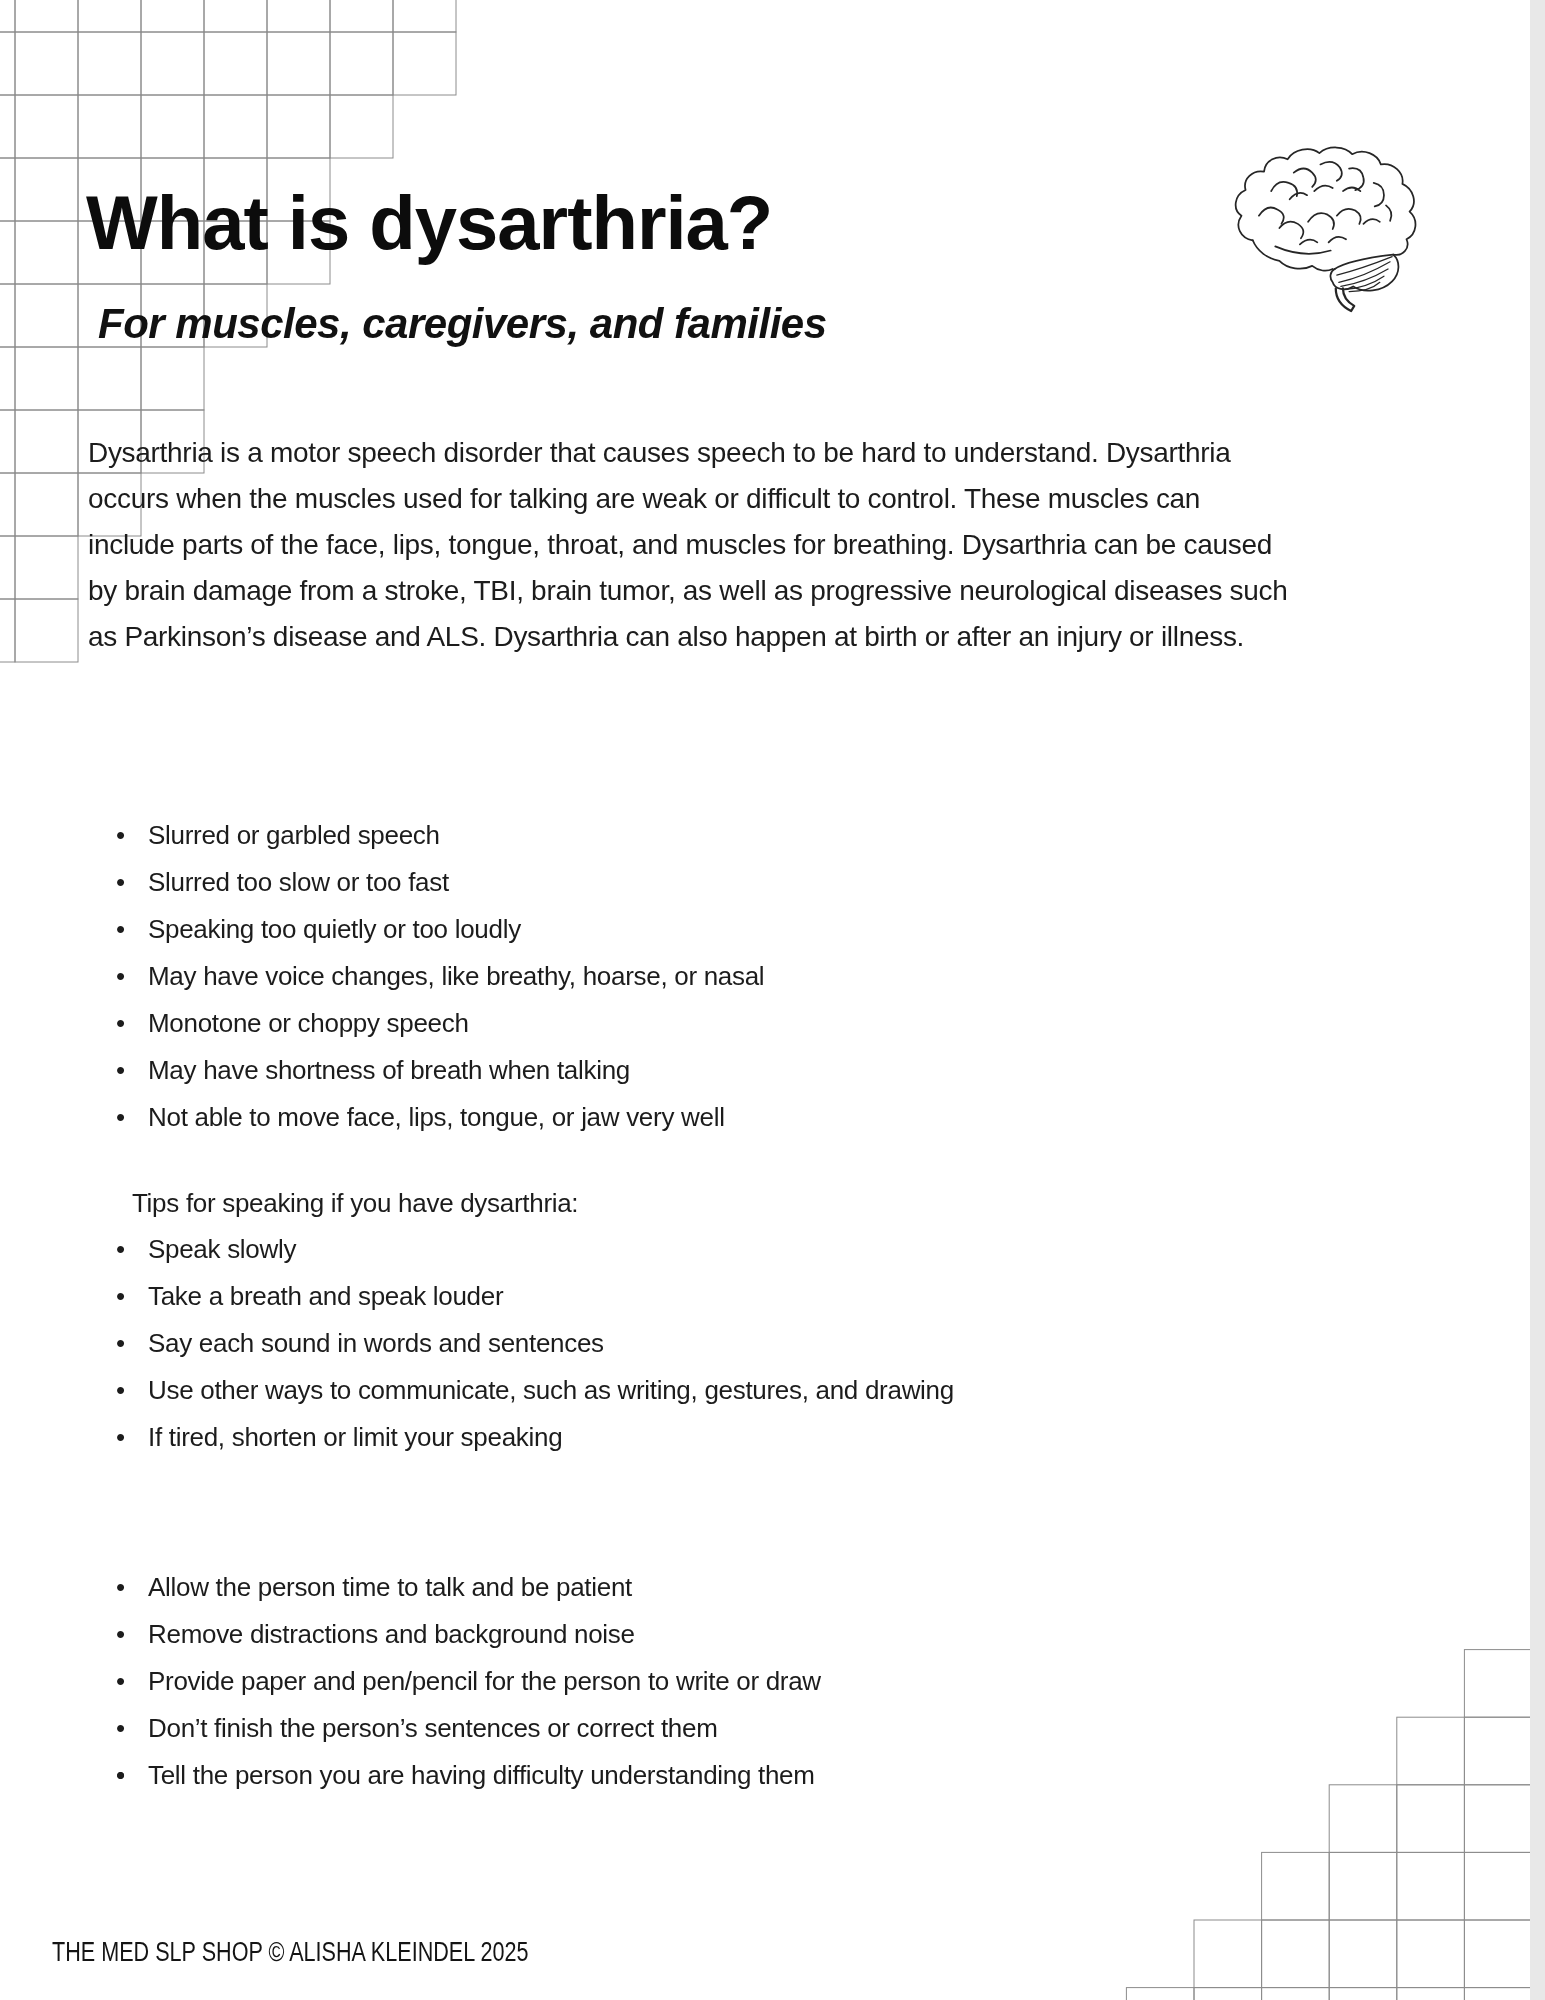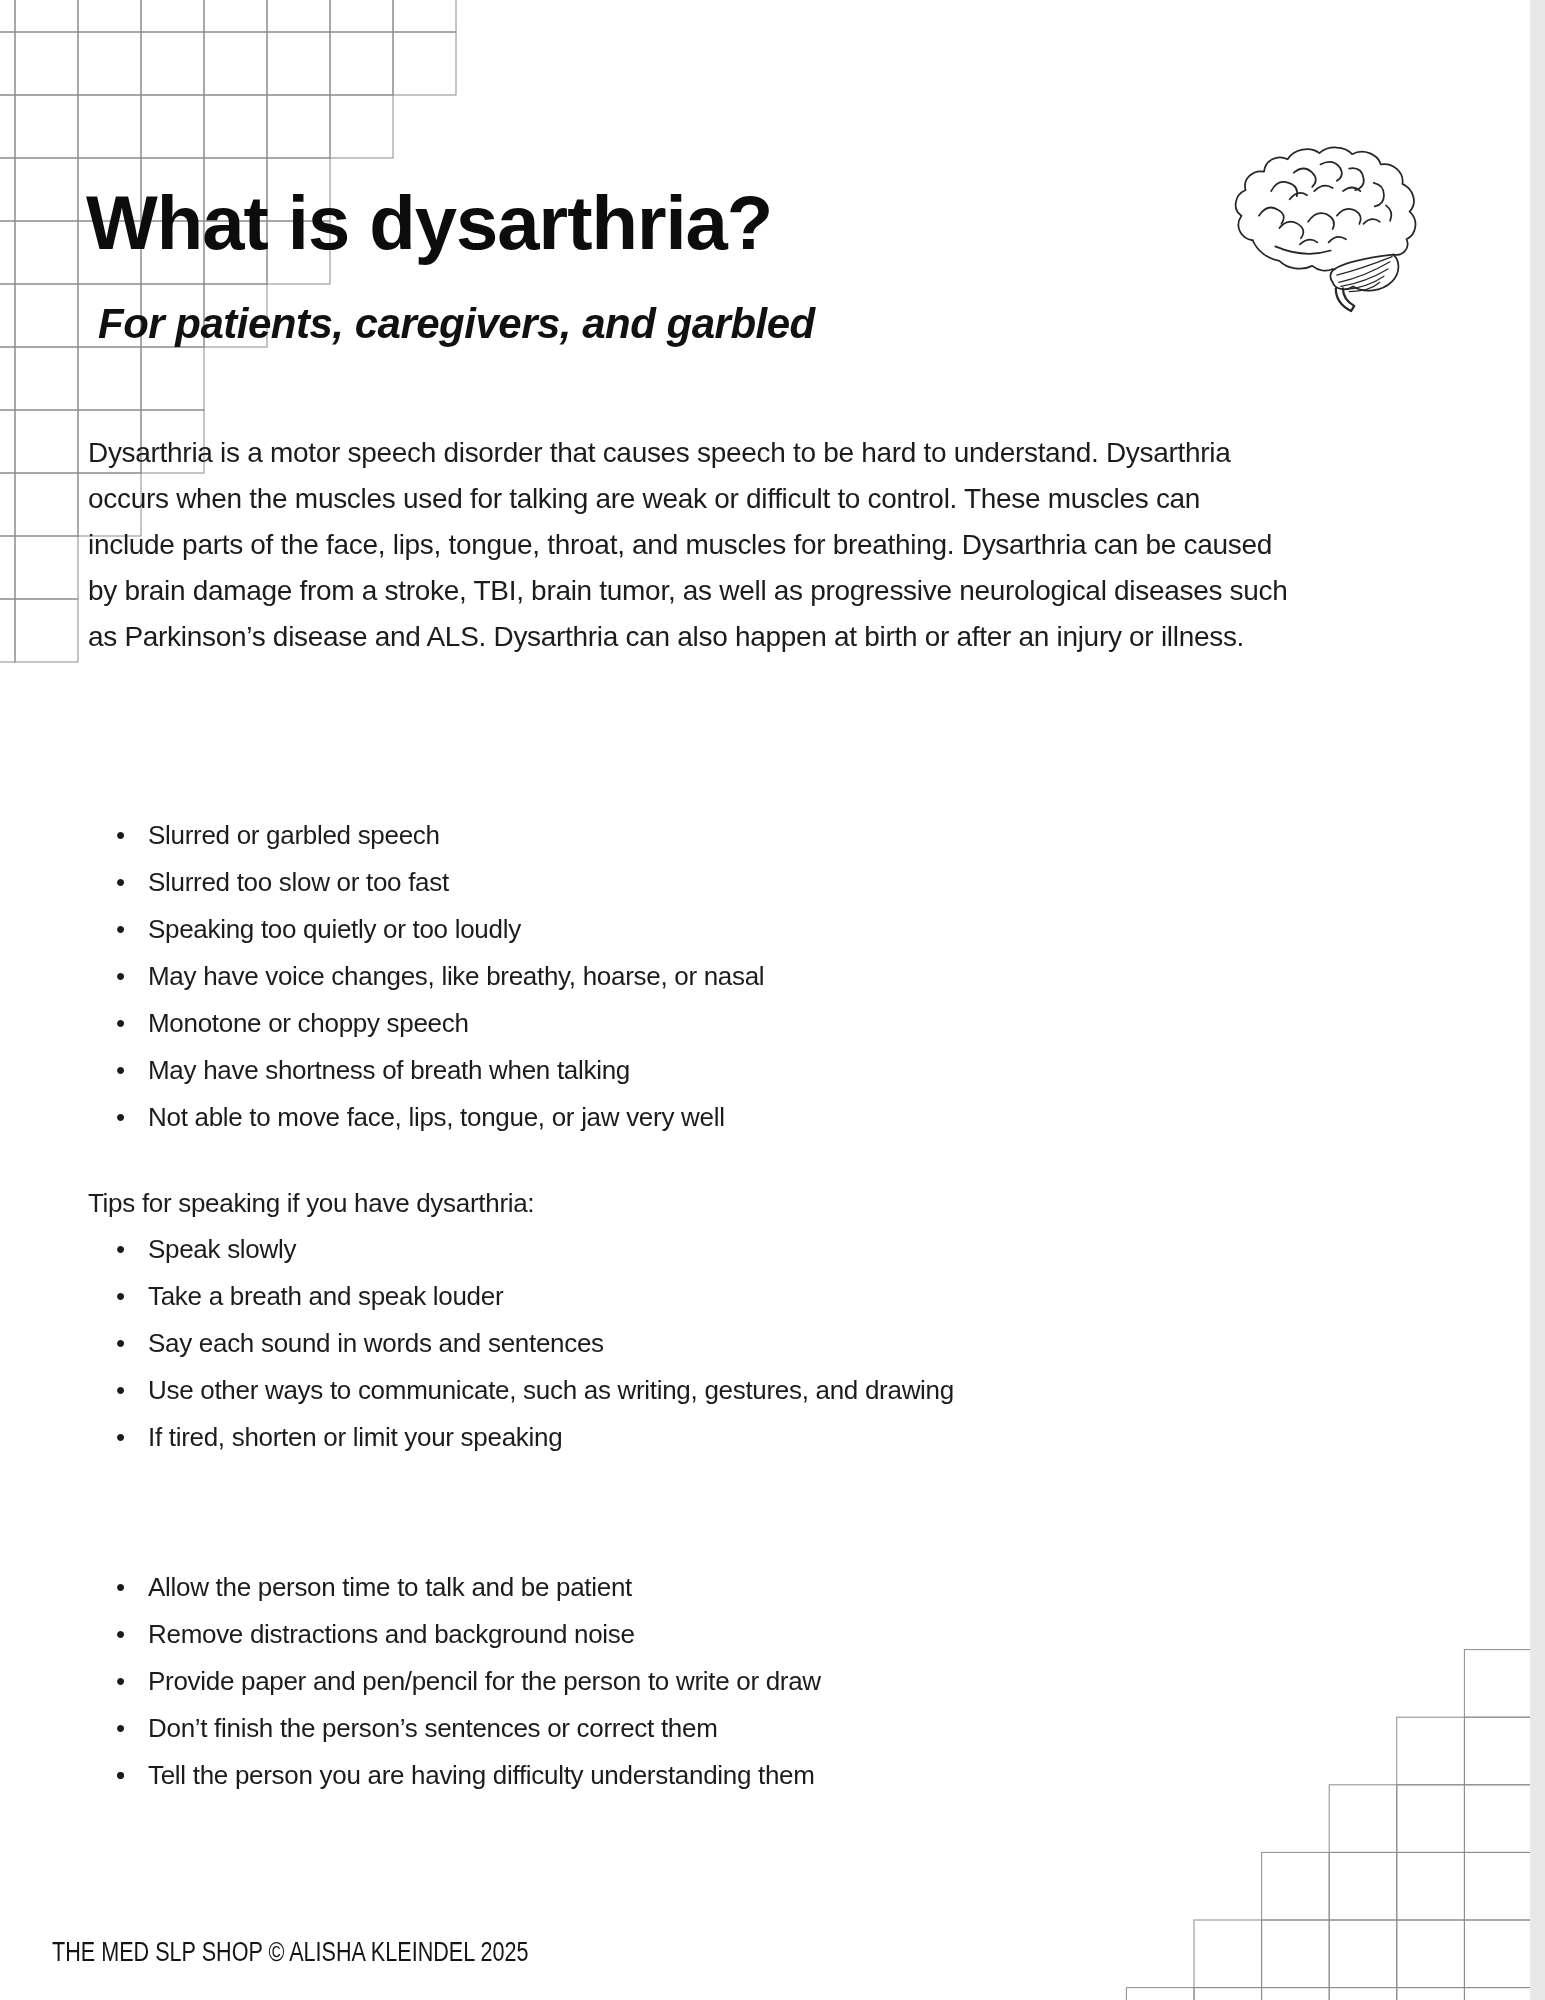--- a/index.html
+++ b/index.html
@@ -8,21 +8,21 @@
   #corner-grids{position:absolute;left:0;top:0;width:1545px;height:2000px;pointer-events:none;}
   #brain{position:absolute;left:1222px;top:140px;width:205px;height:178px;}
   .abs{position:absolute;}
   #title{left:86px;top:183px;font-size:76px;line-height:80px;font-weight:700;color:#0c0c0c;
          letter-spacing:-1px;}
   #subtitle{left:98px;top:301px;font-size:42px;line-height:46px;font-weight:700;font-style:italic;
             color:#111;letter-spacing:-0.5px;}
   .body-text{font-size:28px;line-height:46px;letter-spacing:-0.3px;white-space:pre-line;color:#1c1c1c;}
   #intro{left:88px;top:430px;width:1260px;}
   #signs-lead{left:88px;top:710px;width:1260px;}
-  .heading{font-size:26px;line-height:46px;letter-spacing:-0.3px;color:#1c1c1c;}
+  .heading{font-size:26px;line-height:46px;letter-spacing:-0.3px;color:#1c1c1c;margin-left:44px;}
   #tips-heading{left:88px;top:1180px;}
   #helpful-heading{left:88px;top:1518px;}
   ul.blist{list-style:none;margin:0;padding:0;left:88px;}
   ul.blist li{position:relative;padding-left:60px;line-height:47px;font-size:26px;
               letter-spacing:-0.3px;color:#1c1c1c;}
   ul.blist li .dot{position:absolute;left:28px;top:0;font-size:26px;}
   #signs-list{top:812px;}
   #speaking-list{top:1226px;}
   #listener-list{top:1564px;}
   #footer{left:52px;top:1936px;font-size:27px;line-height:32px;color:#141414;
@@ -143,21 +143,21 @@
     <path d="M138 80 q8 -8 16 -2"></path>
     <path d="M66 56 q8 -10 17 -4"></path>
     <path d="M90 48 q9 -9 18 -3"></path>
     <path d="M118 48 q9 -7 17 0"></path>
     <path d="M76 100 q9 -8 17 -2"></path>
     <path d="M104 98 q8 -9 17 -3"></path>
     <path d="M52 102 Q80 114 106 106"></path>
   </svg>
 
   <div id="title" class="abs">What is dysarthria?</div>
-  <div id="subtitle" class="abs">For patients, caregivers, and garbled</div>
+  <div id="subtitle" class="abs">For muscles, caregivers, and families</div>
 
   <div id="intro" class="abs body-text">Dysarthria is a motor speech disorder that causes speech to be hard to understand. Dysarthria
 occurs when the muscles used for talking are weak or difficult to control. These muscles can
 include parts of the face, lips, tongue, throat, and muscles for breathing. Dysarthria can be caused
 by brain damage from a stroke, TBI, brain tumor, as well as progressive neurological diseases such
 as Parkinson’s disease and ALS. Dysarthria can also happen at birth or after an injury or illness.</div>
 
 
   <ul id="signs-list" class="abs blist">
 

